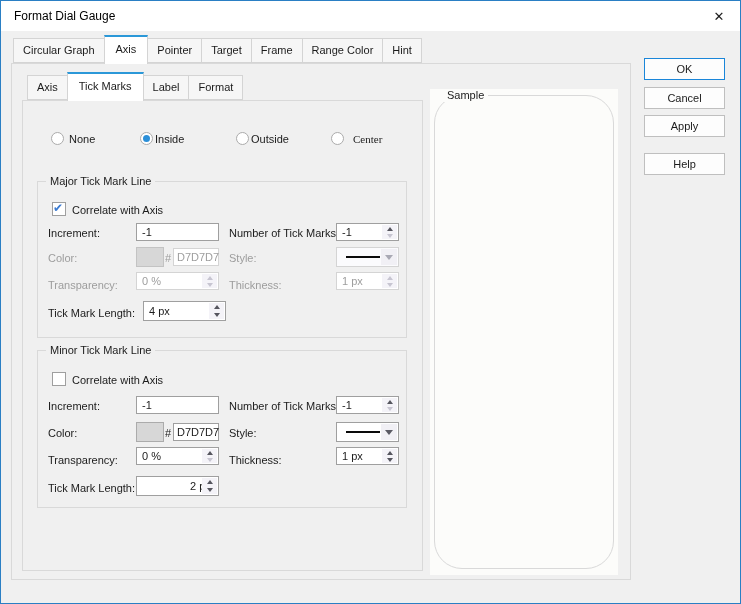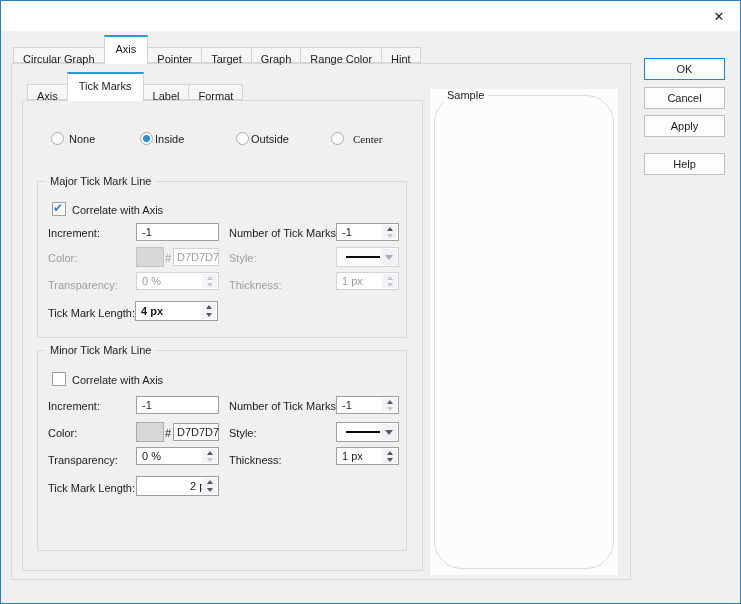--- a/index.html
+++ b/index.html
@@ -8,21 +8,21 @@
     background:#f0f0f0;border:1px solid #2a7fc4;overflow:hidden;
     font-family:"Liberation Sans","DejaVu Sans",sans-serif;color:#1b1b1b;
   }
   
   .titlebar{position:absolute;left:0;top:0;right:0;height:30px;background:#ffffff;}
   .title{position:absolute;left:13px;top:0;line-height:30px;font-size:12px;color:#000;}
   .closebtn{position:absolute;right:0;top:0;width:42px;height:30px;display:flex;align-items:center;justify-content:center;cursor:default;}
   .closebtn span{font-size:13px;color:#1b1b1b;}
   
   .tabbar{position:absolute;display:flex;align-items:flex-end;z-index:3;}
-  .tab{box-sizing:border-box;height:16px;line-height:23px;padding:0 9px;font-size:11px;
+  .tab{box-sizing:border-box;height:25px;line-height:23px;padding:0 9px;font-size:11px;
        background:#f6f6f6;border:1px solid #d4d4d4;margin-right:-1px;margin-bottom:1px;white-space:nowrap;}
   .tab.sel{height:29px;line-height:24px;background:#fff;border-top:2px solid #2b98d8;border-bottom:none;
        margin-bottom:0;padding:0 11px;z-index:4;}
   
   .panelbox{position:absolute;box-sizing:border-box;border:1px solid #d9d9d9;background:transparent;}
   
   .group{position:absolute;box-sizing:border-box;border:1px solid #d9d9d9;}
   .group .legend{position:absolute;top:-7px;left:8px;font-size:11px;line-height:13px;background:#f0f0f0;padding:0 4px;color:#1b1b1b;white-space:nowrap;}
   .legend-white{background:#fcfcfa !important;}
   
@@ -56,31 +56,32 @@
   .btn{position:absolute;left:643px;width:81px;height:22px;box-sizing:border-box;background:#fdfdfd;border:1px solid #bfbfbf;
        display:flex;align-items:center;justify-content:center;font-size:11px;color:#1b1b1b;cursor:default;}
   .btn.default{border-color:#1a86d9;}
 </style>
 </head>
 <body>
 
 <div class="dialog">
 
   <div class="titlebar">
+    <span class="title">Format Dial Gauge</span>
     <div class="closebtn">
       <span>✕</span>
     </div>
   </div>
 
   <div class="tabbar" style="left:12px;top:34px;height:29px;">
     <div class="tab">Circular Graph</div>
     <div class="tab sel">Axis</div>
     <div class="tab">Pointer</div>
     <div class="tab">Target</div>
-    <div class="tab">Graph</div>
+    <div class="tab">Frame</div>
     <div class="tab">Range Color</div>
     <div class="tab">Hint</div>
   </div>
 
   <div class="panelbox" style="left:10px;top:62px;width:620px;height:517px;"></div>
 
   <div class="tabbar" style="left:26px;top:71px;height:29px;">
     <div class="tab">Axis</div>
     <div class="tab sel">Tick Marks</div>
     <div class="tab">Label</div>
@@ -157,33 +158,33 @@
       <span class="sb dim">
           <i class="tri-up"></i>
         </span>
       <span class="sb dim">
           <i class="tri-down"></i>
         </span>
     </span>
   </div>
 
   <span class="flbl" style="left:47px;top:306px;">Tick Mark Length:</span>
-  <div class="tbox" style="left:134px;top:300px;width:83px;height:20px;font-weight:bold;">
+  <div class="tbox" style="left:142px;top:300px;width:83px;height:20px;">
     <span class="val">4 px</span>
     <span class="spin-btns">
       <span class="sb">
           <i class="tri-up"></i>
         </span>
       <span class="sb">
           <i class="tri-down"></i>
         </span>
     </span>
   </div>
 
-  <div class="group" style="left:36px;top:349px;width:370px;height:201px;">
+  <div class="group" style="left:36px;top:349px;width:370px;height:158px;">
     <span class="legend">Minor Tick Mark Line</span>
   </div>
 
   <div class="check" style="left:51px;top:371px;"></div>
   <span class="flbl" style="left:71px;top:373px;">Correlate with Axis</span>
 
   <span class="flbl" style="left:47px;top:399px;">Increment:</span>
   <div class="tbox" style="left:135px;top:395px;width:83px;height:18px;">
     <span class="val">-1</span>
   </div>

